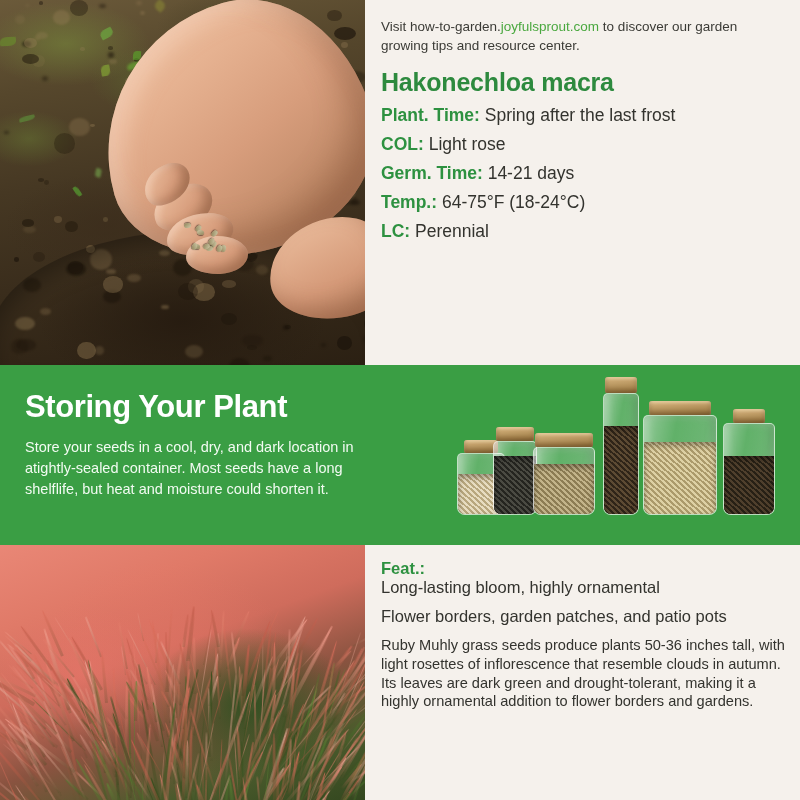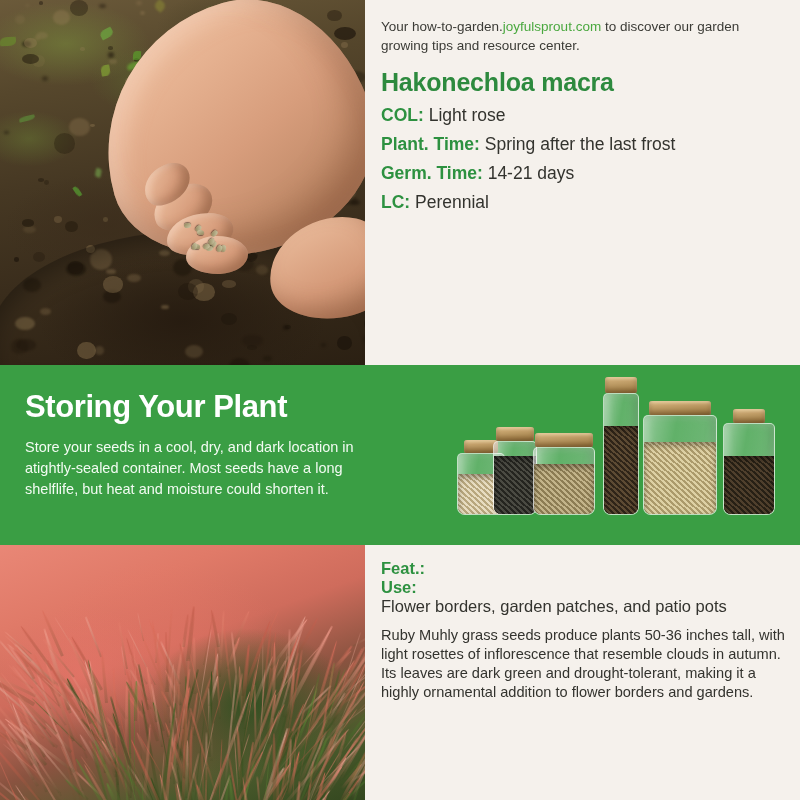--- a/index.html
+++ b/index.html
@@ -328,27 +328,28 @@
           <div class="seed-g" style="left: 26.6003px; top: 21.8935px; transform: rotate(153.118deg);"></div>
           <div class="seed-g" style="left: 40.1777px; top: 23.9049px; transform: rotate(117.828deg);"></div>
           <div class="seed-g" style="left: 34.7586px; top: 8.96042px; transform: rotate(136.628deg);"></div>
           <div class="seed-g" style="left: 15.2753px; top: 21.9471px; transform: rotate(108.387deg);"></div>
           <div class="seed-g" style="left: 21.3144px; top: 7.57807px; transform: rotate(12.2936deg);"></div>
         </div>
     </div>
 
     <div class="specs">
       <div class="visit-line">
-        <span>Your how-to-garden.</span><span class="dom">joyfulsprout.com</span><span> to discover our garden growing tips and resource center.</span>
+        <span>Visit how-to-garden.</span><span class="dom">joyfulsprout.com</span><span> to discover our garden growing tips and resource center.</span>
       </div>
       <div class="plant-title">Hakonechloa macra</div>
       <div id="specList">
+          <div class="spec-row"><span class="lab">Plant. Time:</span><span class="val"> Spring after the last frost</span></div>
           <div class="spec-row"><span class="lab">COL:</span><span class="val"> Light rose</span></div>
-          <div class="spec-row"><span class="lab">Plant. Time:</span><span class="val"> Spring after the last frost</span></div>
           <div class="spec-row"><span class="lab">Germ. Time:</span><span class="val"> 14-21 days</span></div>
+          <div class="spec-row"><span class="lab">Temp.:</span><span class="val"> 64-75°F (18-24°C)</span></div>
           <div class="spec-row"><span class="lab">LC:</span><span class="val"> Perennial</span></div>
         </div>
     </div>
   </div>
 
   <div class="banner">
     <div class="banner-text">
       <div class="banner-title">Storing Your Plant</div>
       <div class="banner-body">Store your seeds in a cool, dry, and dark location in atightly-sealed container. Most seeds have a long shelflife, but heat and moisture could shorten it.</div>
     </div>
@@ -809,18 +810,18 @@
           <div class="blade" style="left: 116.22px; top: 235.902px; width: 3.55806px; height: 28.2122px; background: linear-gradient(rgb(92, 139, 54) 0%, rgba(60, 70, 30, 0.25) 100%); transform: rotate(-22.9573deg); opacity: 0.66; filter: blur(0.35px);"></div>
           <div class="blade" style="left: 157.645px; top: 156.519px; width: 2.79794px; height: 114.697px; background: linear-gradient(rgb(60, 98, 34) 0%, rgba(60, 70, 30, 0.25) 100%); transform: rotate(7.98733deg); opacity: 0.89; filter: blur(0.59px);"></div>
           <div class="blade" style="left: 114.429px; top: 191.759px; width: 2.90387px; height: 26.2386px; background: linear-gradient(rgb(240, 154, 138) 0%, rgba(60, 70, 30, 0.25) 100%); transform: rotate(-30.8905deg); opacity: 0.84; filter: blur(0.37px);"></div>
           <div class="blade" style="left: 133.993px; top: 164.332px; width: 3.36031px; height: 72.4295px; background: linear-gradient(rgb(47, 77, 26) 0%, rgba(60, 70, 30, 0.25) 100%); transform: rotate(-18.2497deg); opacity: 0.82; filter: blur(0.15px);"></div>
           <div class="blade" style="left: 210.897px; top: 105.014px; width: 1.16574px; height: 94.8916px; background: linear-gradient(rgb(222, 111, 93) 0%, rgba(60, 70, 30, 0.25) 100%); transform: rotate(-13.2449deg); opacity: 0.78; filter: blur(0.12px);"></div>
         </div>
     </div>
 
     <div class="details">
       <div class="d-label">Feat.:</div>
-      <div class="d-label">Use:</div>
+      <div class="d-value">Long-lasting bloom, highly ornamental</div>
       <div class="d-value">Flower borders, garden patches, and patio pots</div>
       <div class="feat-body">Ruby Muhly grass seeds produce plants 50-36 inches tall, with light rosettes of inflorescence that resemble clouds in autumn. Its leaves are dark green and drought-tolerant, making it a highly ornamental addition to flower borders and gardens.</div>
     </div>
   </div>
 </div>
 
 </body></html>

